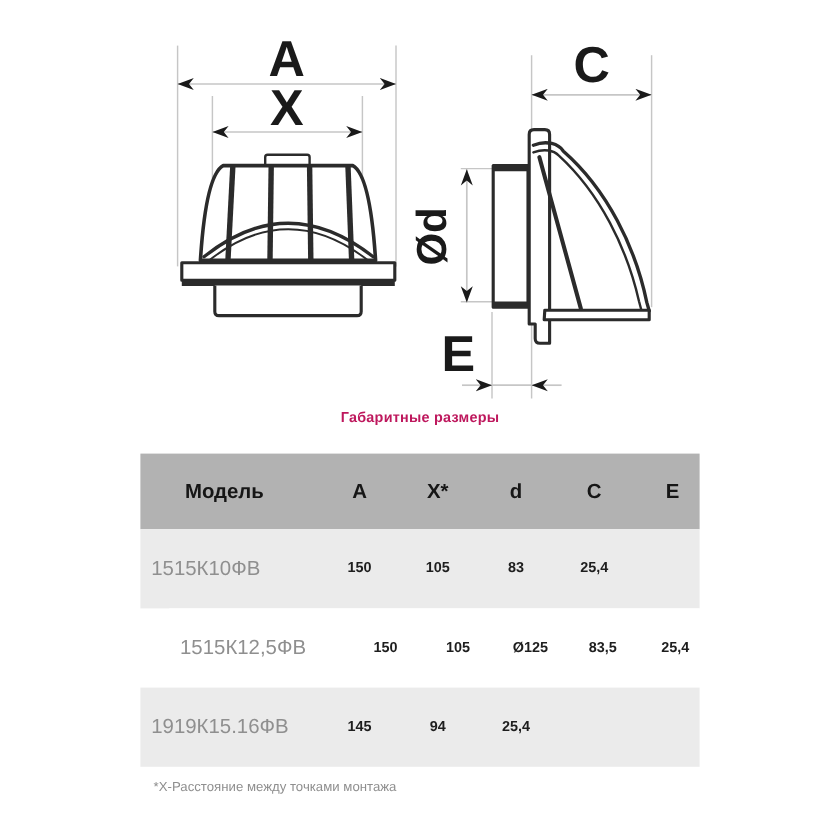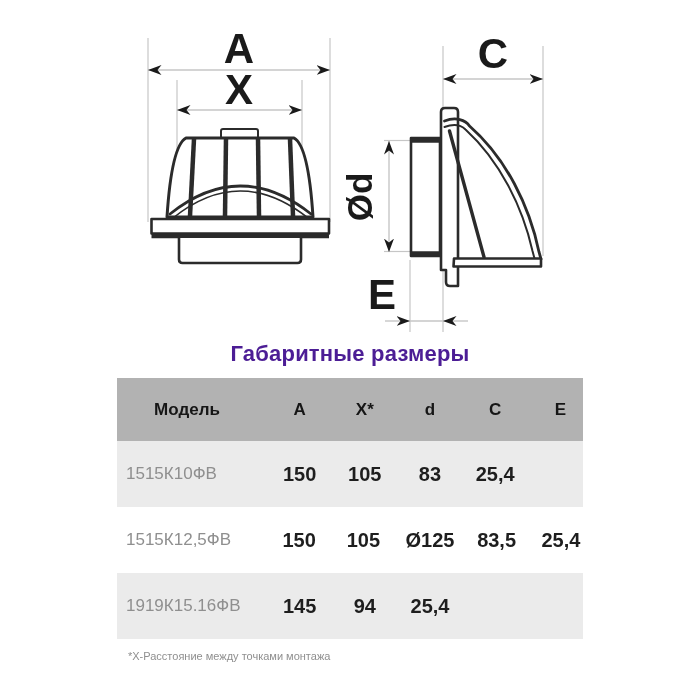--- a/index.html
+++ b/index.html
@@ -25,30 +25,30 @@
   .part-med{fill:#ffffff;stroke:var(--line);stroke-width:2.6;stroke-linejoin:round;}
   .part-line{fill:none;stroke:var(--line);stroke-width:2.8;stroke-linecap:round;}
   .part-thin{fill:none;stroke:var(--line);stroke-width:2;stroke-linecap:round;}
   .rib{stroke:var(--line);stroke-width:4.5;stroke-linecap:butt;}
   .thick{stroke:var(--line);stroke-width:4.5;stroke-linecap:butt;}
   .dim-label{fill:var(--arrow);font-size:42px;font-weight:700;text-anchor:middle;}
   .dim-label-small{fill:var(--arrow);font-size:35px;font-weight:700;text-anchor:middle;}
 
   .section-title{
     position:absolute;top:341px;left:0;width:700px;text-align:center;
-    font-size:22px;font-weight:700;color:#4c1d95;letter-spacing:.2px;
+    font-size:12px;font-weight:700;color:#be185d;letter-spacing:.2px;
   }
   .spec-table{position:absolute;top:378px;left:117px;width:466px;}
   .trow{display:grid;grid-template-columns:140px repeat(5,1fr);height:66px;gap:20px;}
   .thead{height:63px;background:var(--header-bg);}
   .row-alt{background:var(--row-alt-bg);}
-  .row-plain{background:var(--row-bg);}
+  .row-plain{background:var(--row-bg);margin-left:24px;}
   .cell{display:flex;align-items:center;justify-content:center;text-align:center;line-height:1.15;}
   .thead .cell{font-size:17px;font-weight:700;color:#161616;}
-  .cell.val{font-size:20px;font-weight:700;color:var(--value-text);}
+  .cell.val{font-size:12px;font-weight:700;color:var(--value-text);}
   .cell.model-name{justify-content:flex-start;padding-left:9px;font-size:17px;font-weight:400;color:var(--muted-text);text-align:left;}
   .footnote{
     position:absolute;top:650px;left:128px;font-size:11px;color:var(--muted-text);
   }
 </style>
 </head>
 <body>
 
 <svg class="diagram" width="700" height="335" viewBox="0 0 700 335">
   <defs>

